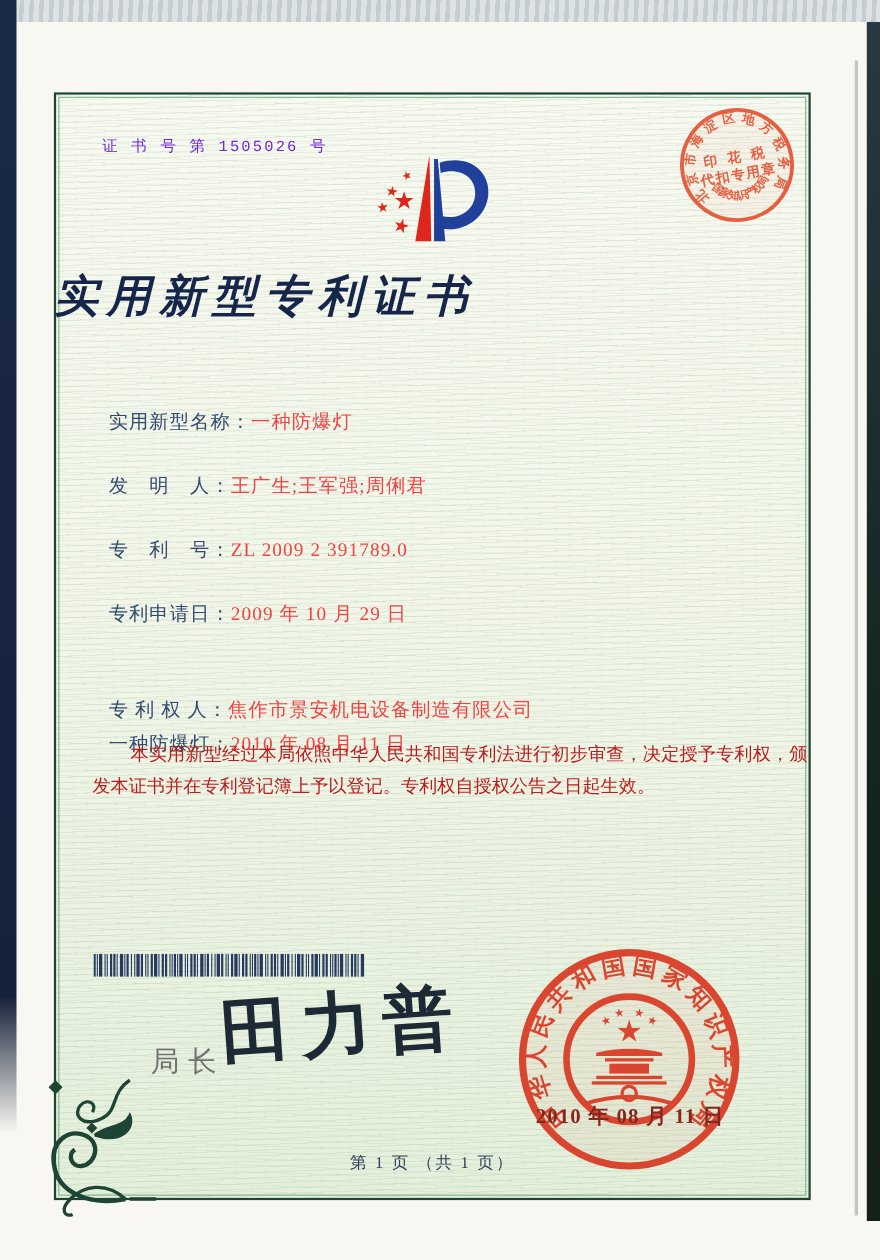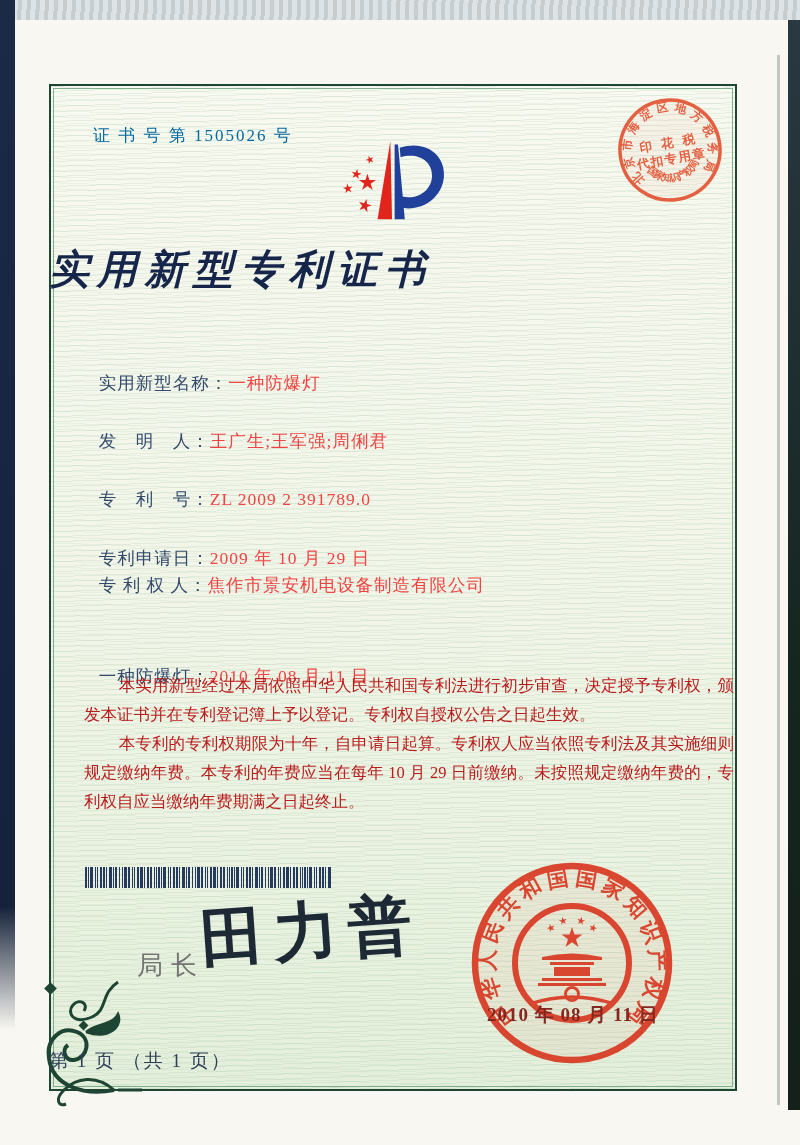--- a/index.html
+++ b/index.html
@@ -22,21 +22,21 @@
 
   
   .frame{left:49px;top:84px;width:688px;height:1007px;
     border:2px solid #1e4434;
     background:
       repeating-linear-gradient(178deg,rgba(110,165,125,.13) 0 1px,rgba(0,0,0,0) 1px 5px),
       repeating-linear-gradient(182deg,rgba(110,165,125,.09) 0 1px,rgba(0,0,0,0) 1px 6px),
       linear-gradient(180deg,#f8f9f0 0%,#f1f5e7 55%,#e4efdb 100%);}
   .frame-inner{position:absolute;inset:2px;border:1.5px solid #7fae8e;}
 
-  .cert-no{left:93px;top:124px;font-size:17px;letter-spacing:2px;color:#0369a1;}
+  .cert-no{left:93px;top:124px;font-size:14px;letter-spacing:2px;color:#6d28d9;font-family:Liberation Mono, monospace;}
 
   .logo{left:330px;top:134px;}
 
   .title{left:49px;top:242px;width:760px;text-align:left;
     font-size:40px;font-weight:bold;letter-spacing:8px;color:#16264a;font-style:italic;}
 
   .field{left:88px;font-size:17.5px;letter-spacing:1px;color:#334a6d;white-space:pre;}
   .field .val{color:#ef4444;}
 
   .body-text{left:84px;top:672px;width:650px;font-size:16.5px;line-height:1.75;
@@ -49,22 +49,22 @@
   .signature{left:200px;top:896px;font-size:64px;font-weight:bold;color:#1d2935;
     letter-spacing:10px;transform:rotate(-4deg);transform-origin:left center;}
 
   .seal-svg{left:465px;top:856px;opacity:.93;}
   .seal-ring text{fill:#d93a23;font-weight:bold;font-family:"Liberation Serif","DejaVu Serif",serif;}
   .stamp-svg{left:613px;top:93px;opacity:.9;}
   .stamp-text text{fill:#e2502f;font-weight:bold;font-family:"Liberation Serif","DejaVu Serif",serif;}
 
   .seal-date{left:487px;top:1002px;font-size:19px;font-weight:bold;letter-spacing:1px;color:#84271f;}
 
-  .footer{left:49px;top:1048px;width:688px;text-align:left;
-    font-size:19px;letter-spacing:2px;color:#30405a;}
+  .footer{left:49px;top:1048px;width:688px;text-align:center;
+    font-size:15px;letter-spacing:2px;color:#30405a;}
 </style>
 </head>
 <body>
 
 <div class="abs photo-top" data-name="photo-top-edge"></div>
 <div class="abs photo-left" data-name="photo-left-edge"></div>
 <div class="abs photo-right" data-name="photo-right-edge"></div>
 <div class="abs page-edge-right" data-name="paper-edge-shadow"></div>
 
 <div class="abs frame" data-name="certificate-frame">
@@ -144,30 +144,29 @@
 </div>
 <div class="abs field" style="top:408px" data-name="field-inventors">
   <span data-name="field-label">发　明　人：</span><span class="val" data-name="field-value">王广生;王军强;周俐君</span>
 </div>
 <div class="abs field" style="top:466px" data-name="field-patent-number">
   <span data-name="field-label">专　利　号：</span><span class="val" data-name="field-value">ZL 2009 2 391789.0</span>
 </div>
 <div class="abs field" style="top:525px" data-name="field-filing-date">
   <span data-name="field-label">专利申请日：</span><span class="val" data-name="field-value">2009 年 10 月 29 日</span>
 </div>
-<div class="abs field" style="top:552px" data-name="field-patentee">
+<div class="abs field" style="top:612px" data-name="field-patentee">
   <span data-name="field-label">专 利 权 人：</span><span class="val" data-name="field-value">焦作市景安机电设备制造有限公司</span>
 </div>
 <div class="abs field" style="top:643px" data-name="field-grant-date">
   <span data-name="field-label">一种防爆灯：</span><span class="val" data-name="field-value">2010 年 08 月 11 日</span>
 </div>
 
 <div class="abs body-text" data-name="legal-text-block">
   <p data-name="paragraph-grant">本实用新型经过本局依照中华人民共和国专利法进行初步审查，决定授予专利权，颁发本证书并在专利登记簿上予以登记。专利权自授权公告之日起生效。</p>
-  <p data-name="paragraph-term-fees">本专利的专利权期限为十年，自申请日起算。专利权人应当依照专利法及其实施细则规定缴纳年费。本专利的年费应当在每年 10 月 29 日前缴纳。未按照规定缴纳年费的，专利权自应当缴纳年费期满之日起终止。</p>
 </div>
 
 <svg class="abs barcode" width="250" height="21" viewBox="0 0 250 21" data-name="barcode">
   <g id="barcode-bars" fill="#26395f">
       <rect x="0" y="0" width="2" height="21"></rect>
       <rect x="3" y="0" width="1" height="21"></rect>
       <rect x="5" y="0" width="3" height="21"></rect>
       <rect x="10" y="0" width="1" height="21"></rect>
       <rect x="12" y="0" width="1" height="21"></rect>
       <rect x="15" y="0" width="2" height="21"></rect>

